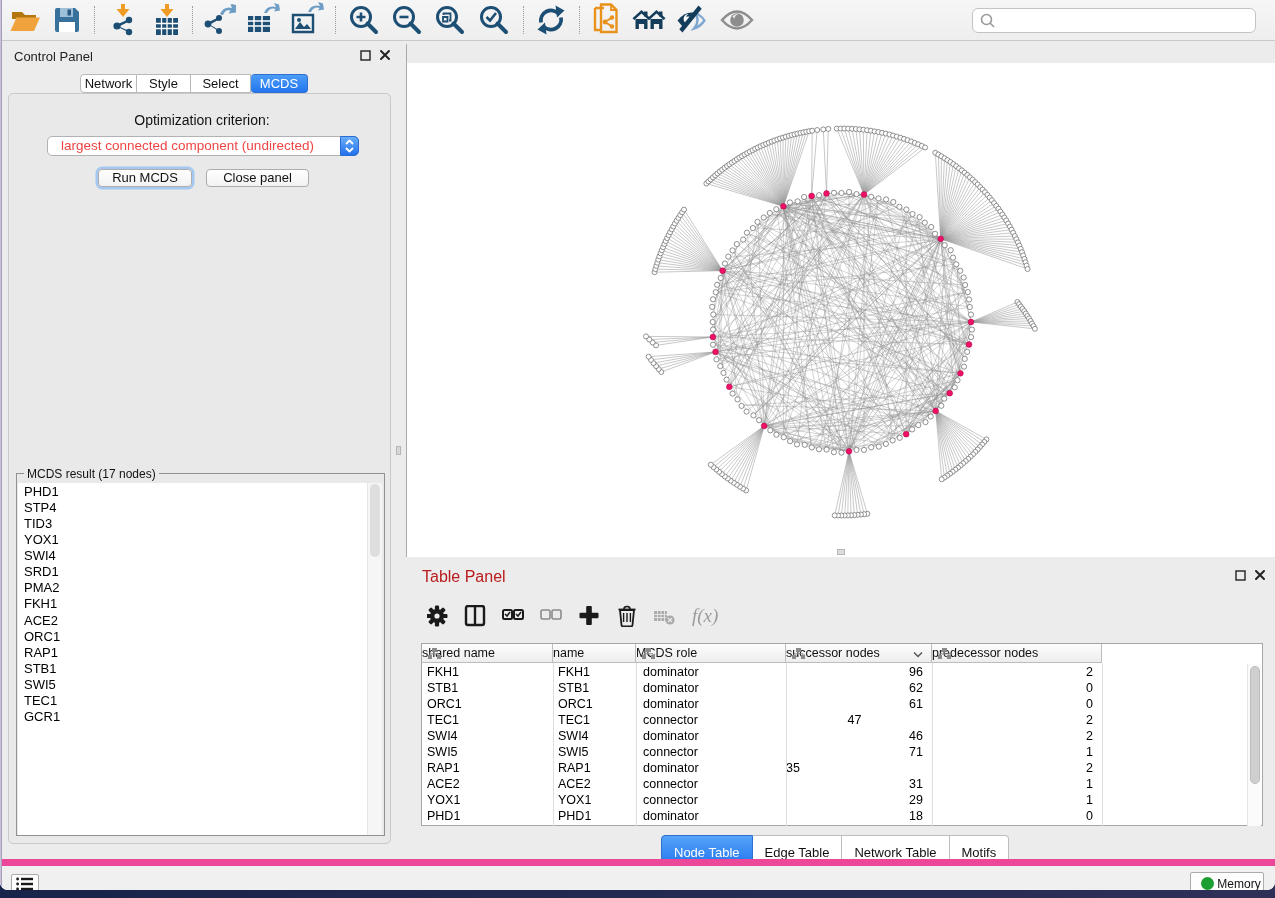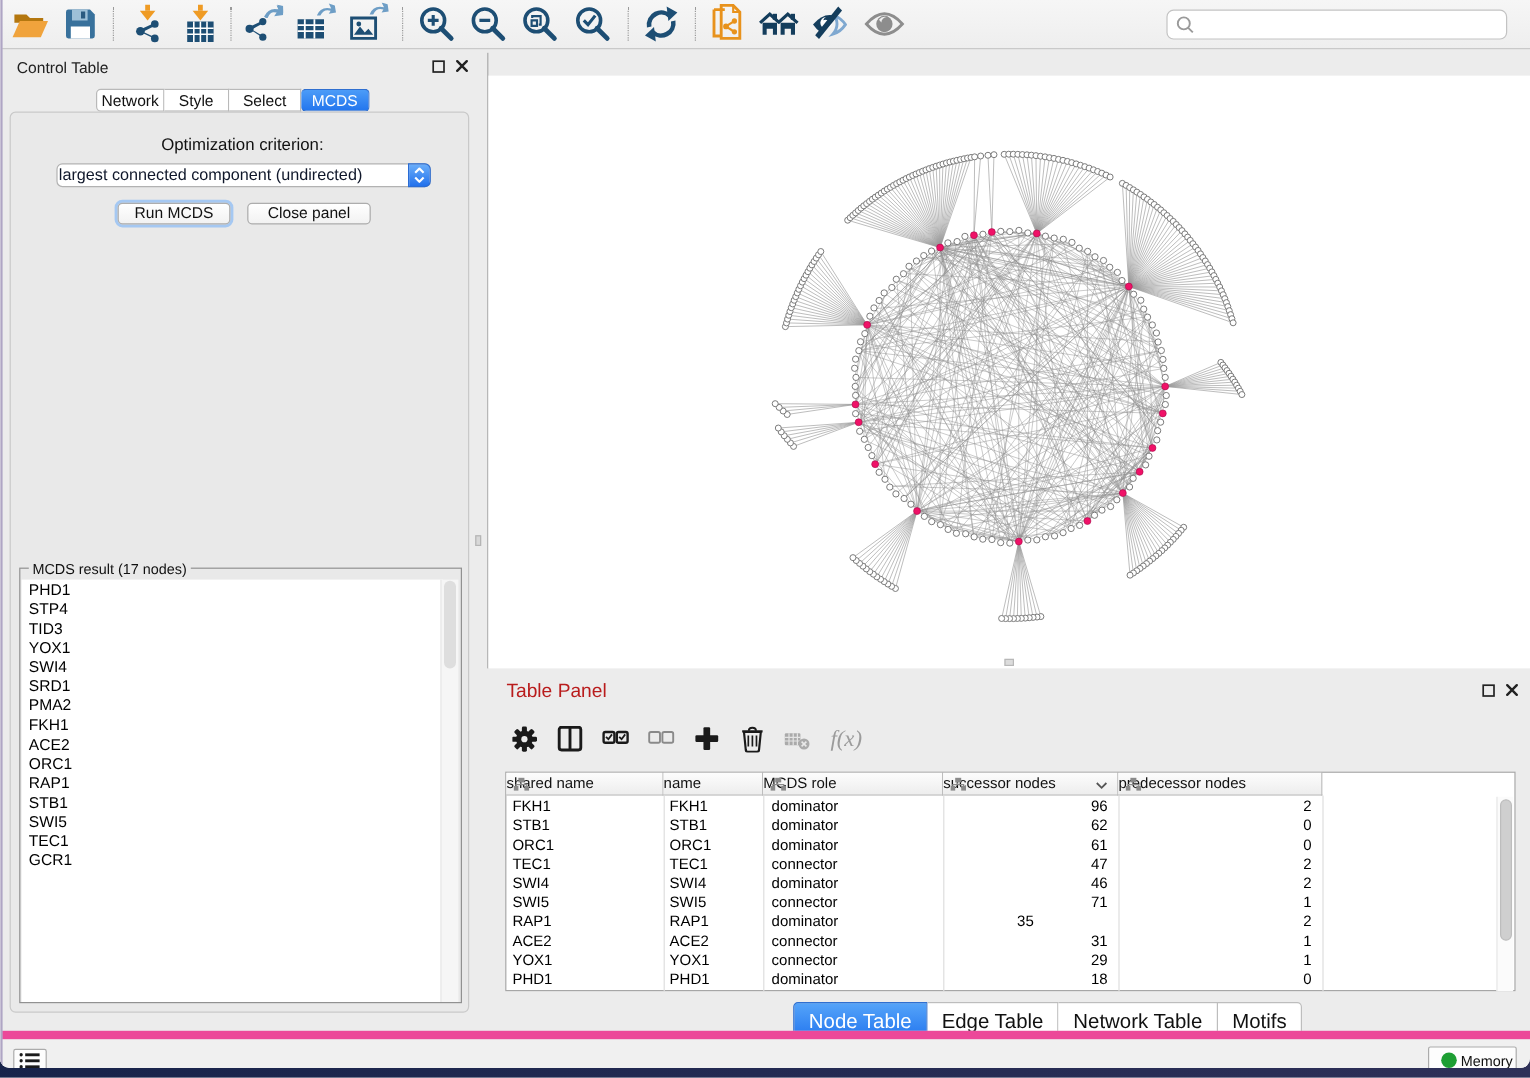--- a/index.html
+++ b/index.html
@@ -12,21 +12,21 @@
 .searchbox{position:absolute;left:972px;top:8px;width:284px;height:25px;background:#fff;border:1px solid #c3c3c3;border-radius:6px}
 .cpanel{position:absolute;left:2px;top:41px;width:388px;height:818px}
 .cptitle{position:absolute;left:12px;top:8px;font-size:13px;color:#222}
 .tabs{position:absolute;top:33px;left:78px;height:19px;display:flex}
 .tab{height:19px;background:#fff;border:1px solid #b9b9b9;border-left:none;font-size:13px;color:#111;display:flex;align-items:center;justify-content:center}
 .tab.first{border-left:1px solid #b9b9b9;border-top-left-radius:4px;border-bottom-left-radius:4px}
 .tab.sel{background:linear-gradient(#4c9cf8,#2376ee);color:#fff;border-color:#2f6fd0;border-radius:4px}
 .tab.last{border-top-right-radius:4px;border-bottom-right-radius:4px}
 .tabbody{position:absolute;left:6px;top:52px;width:383px;height:751px;background:#e9e9e9;border:1px solid #c9c9c9;border-radius:5px}
 .optlabel{position:absolute;left:0;top:71px;width:400px;text-align:center;font-size:14px;color:#111}
-.combo{position:absolute;left:45px;top:95px;width:312px;height:20px;background:#fff;border:1px solid #b2b2b2;border-radius:5px;font-size:13.5px;color:#0f172a;line-height:18px;padding-left:1px}
+.combo{position:absolute;left:45px;top:95px;width:312px;height:20px;background:#fff;border:1px solid #b2b2b2;border-radius:5px;font-size:13.5px;color:#ef4444;line-height:18px;padding-left:13px}
 .combobtn{position:absolute;right:-1px;top:-1px;width:19px;height:20px;background:linear-gradient(#6aaefa,#2271ec);border-radius:0 5px 5px 0;border:1px solid #2a6cd4}
 .btn{position:absolute;top:128px;height:18px;background:linear-gradient(#ffffff,#f2f2f2);border:1px solid #adadad;border-radius:4px;font-size:13px;color:#111;text-align:center;line-height:16px}
 .fieldset{position:absolute;left:14px;top:432px;width:369px;height:363px;border:1px solid #919191}
 .fslegend{position:absolute;left:7px;top:-7px;background:#e9e9e9;padding:0 3px;font-size:12px;color:#111}
 .fslist{position:absolute;left:1px;top:9px;width:351px;height:352px;background:#fff;font-size:13px;color:#000;padding-top:1px}
 .fslist div{height:16.07px;line-height:16.07px;padding-left:6px}
 .fsscroll{position:absolute;right:2px;top:9px;width:15px;height:352px;background:#f6f6f6;border-left:1px solid #e6e6e6}
 .fsthumb{position:absolute;left:2px;top:1px;width:10px;height:73px;background:#dedede;border-radius:5px}
 .netwin{position:absolute;left:406px;top:44px;width:869px;height:513px;border-left:1px solid #aaa}
 .nettitle{position:absolute;left:0;top:0;width:869px;height:18px;background:linear-gradient(#f4f4f4,#d9d9d9);border-bottom:1px solid #ababab;border-top:1px solid #cfcfcf}
@@ -36,21 +36,21 @@
 .tpanel{position:absolute;left:406px;top:565px;width:869px;height:294px;background:#ececec}
 .tptitle{position:absolute;left:16px;top:3px;font-size:16px;color:#b91c1c}
 .tbl{position:absolute;left:15px;top:78px;width:842px;height:183px;background:#fff;border:1px solid #a6a6a6}
 .thead{position:absolute;left:0;top:0;height:19px;background:linear-gradient(#fdfdfd,#ededed);border-right:1px solid #bdbdbd;border-bottom:1px solid #bdbdbd;font-size:12.5px;color:#111;text-align:left;line-height:19px}
 .trow{position:absolute;left:0;height:16.1px;font-size:12.5px;color:#000;line-height:16.1px;white-space:pre}
 .cell{position:absolute;top:0}
 .gridv{position:absolute;top:19px;width:0;height:163px;border-left:1px solid #dedede}
 .tscroll{position:absolute;right:1px;top:1px;width:14px;height:181px;background:#fbfbfb;border-left:1px solid #e6e6e6}
 .tthumb{position:absolute;left:2px;top:19px;width:10px;height:118px;background:#cfcfcf;border-radius:5px;border:1px solid #bdbdbd}
 .btabs{position:absolute;left:255px;top:270px;height:20px;display:flex}
-.btab{height:20px;background:#fff;border:1px solid #bdbdbd;border-left:none;font-size:17px;color:#111;display:flex;align-items:center;padding:16px 12px}
+.btab{height:20px;background:#fff;border:1px solid #bdbdbd;border-left:none;font-size:13px;color:#111;display:flex;align-items:center;padding:16px 12px}
 .btab.sel{background:linear-gradient(#55a4f9,#1f72ee);color:#fff;border-color:#2f6fd0}
 .statusbar{position:absolute;left:0;top:859px;width:1275px;height:31px;background:#f0f0f0;border-top:7px solid #ec4899}
 .sbtnL{position:absolute;left:11px;top:8px;width:28px;height:20px;background:#fdfdfd;border:1px solid #ababab;border-radius:2px}
 .sbtnR{position:absolute;right:11px;top:6px;width:74px;height:24px;background:#fdfdfd;border:1px solid #ababab;border-radius:2px;font-size:12px;color:#111;line-height:22px}
 </style></head><body>
 <div class="win">
 <div class="toolbar">
 <svg class="ticon" style="left:7px" viewBox="0 0 36 36">
         <path d="M5 10 h10 l3 3 h11 v4 H5 z" fill="#b4770f"></path>
         <path d="M3.5 29 L9.5 15.5 H33 L27 29 Z" fill="#f0a33c"></path>
@@ -181,21 +181,21 @@
         <path d="M13.5 14.5 A 6 6 0 0 1 20 12.2 A 4.5 4.5 0 0 0 15.5 16.8 z" fill="#efefef"></path>
       </svg>
 <div class="searchbox">
         <svg width="20" height="20" style="position:absolute;left:5px;top:2px" viewBox="0 0 20 20">
           <circle cx="8.5" cy="8.5" r="5" fill="none" stroke="#9a9a9a" stroke-width="1.6"></circle>
           <path d="M12 12 l4 4" stroke="#9a9a9a" stroke-width="1.6"></path>
         </svg>
       </div>
 </div>
 <div class="cpanel">
-<div class="cptitle">Control Table</div>
+<div class="cptitle">Control Panel</div>
 <svg style="position:absolute;left:358px;top:8px" width="32" height="14" viewBox="0 0 32 14">
         <rect x="1" y="2" width="9" height="9" fill="none" stroke="#222" stroke-width="1.4"></rect>
         <path d="M21 2 l8 8 M29 2 l-8 8" stroke="#222" stroke-width="2" stroke-linecap="round"></path>
       </svg>
 <div class="tabs">
 <div class="tab first" style="width:57px">Network</div>
 <div class="tab" style="width:54px">Style</div>
 <div class="tab" style="width:60px">Select</div>
 <div class="tab sel last" style="width:57px">MCDS</div>
 </div>
@@ -1171,24 +1171,24 @@
             <g fill="#8a8a8a">
               <rect x="4" y="0" width="5" height="4"></rect>
               <rect x="0" y="7" width="4" height="4"></rect>
               <rect x="9" y="7" width="4" height="4"></rect>
               <path d="M6 4 v2 M2 7 v-1.2 h9 V7" stroke="#8a8a8a" fill="none"></path>
             </g>
           </svg>predecessor nodes</div>
 <div class="trow" style="top:19.8px;width:842px"><span class="cell" style="left:5px">FKH1</span><span class="cell" style="left:136px">FKH1</span><span class="cell" style="left:221px">dominator</span><span class="cell" style="left:364px;width:137px;text-align:right">96</span><span class="cell" style="left:510px;width:161px;text-align:right">2</span></div>
 <div class="trow" style="top:35.9px;width:842px"><span class="cell" style="left:5px">STB1</span><span class="cell" style="left:136px">STB1</span><span class="cell" style="left:221px">dominator</span><span class="cell" style="left:364px;width:137px;text-align:right">62</span><span class="cell" style="left:510px;width:161px;text-align:right">0</span></div>
 <div class="trow" style="top:51.9px;width:842px"><span class="cell" style="left:5px">ORC1</span><span class="cell" style="left:136px">ORC1</span><span class="cell" style="left:221px">dominator</span><span class="cell" style="left:364px;width:137px;text-align:right">61</span><span class="cell" style="left:510px;width:161px;text-align:right">0</span></div>
-<div class="trow" style="top:68.0px;width:842px"><span class="cell" style="left:5px">TEC1</span><span class="cell" style="left:136px">TEC1</span><span class="cell" style="left:221px">connector</span><span class="cell" style="left:364px;width:137px;text-align:right">47</span><span class="cell" style="left:510px;width:161px;text-align:right">2</span></div>
+<div class="trow" style="top:68.0px;width:842px"><span class="cell" style="left:5px">TEC1</span><span class="cell" style="left:136px">TEC1</span><span class="cell" style="left:221px">connector</span><span class="cell" style="left:364px;width:137px;text-align:center">47</span><span class="cell" style="left:510px;width:161px;text-align:right">2</span></div>
 <div class="trow" style="top:84.0px;width:842px"><span class="cell" style="left:5px">SWI4</span><span class="cell" style="left:136px">SWI4</span><span class="cell" style="left:221px">dominator</span><span class="cell" style="left:364px;width:137px;text-align:right">46</span><span class="cell" style="left:510px;width:161px;text-align:right">2</span></div>
 <div class="trow" style="top:100.0px;width:842px"><span class="cell" style="left:5px">SWI5</span><span class="cell" style="left:136px">SWI5</span><span class="cell" style="left:221px">connector</span><span class="cell" style="left:364px;width:137px;text-align:right">71</span><span class="cell" style="left:510px;width:161px;text-align:right">1</span></div>
-<div class="trow" style="top:116.1px;width:842px"><span class="cell" style="left:5px">RAP1</span><span class="cell" style="left:136px">RAP1</span><span class="cell" style="left:221px">dominator</span><span class="cell" style="left:364px;width:137px;text-align:center">35</span><span class="cell" style="left:510px;width:161px;text-align:right">2</span></div>
+<div class="trow" style="top:116.1px;width:842px"><span class="cell" style="left:5px">RAP1</span><span class="cell" style="left:136px">RAP1</span><span class="cell" style="left:221px">dominator</span><span class="cell" style="left:364px;width:137px;text-align:left">35</span><span class="cell" style="left:510px;width:161px;text-align:right">2</span></div>
 <div class="trow" style="top:132.2px;width:842px"><span class="cell" style="left:5px">ACE2</span><span class="cell" style="left:136px">ACE2</span><span class="cell" style="left:221px">connector</span><span class="cell" style="left:364px;width:137px;text-align:right">31</span><span class="cell" style="left:510px;width:161px;text-align:right">1</span></div>
 <div class="trow" style="top:148.2px;width:842px"><span class="cell" style="left:5px">YOX1</span><span class="cell" style="left:136px">YOX1</span><span class="cell" style="left:221px">connector</span><span class="cell" style="left:364px;width:137px;text-align:right">29</span><span class="cell" style="left:510px;width:161px;text-align:right">1</span></div>
 <div class="trow" style="top:164.3px;width:842px"><span class="cell" style="left:5px">PHD1</span><span class="cell" style="left:136px">PHD1</span><span class="cell" style="left:221px">dominator</span><span class="cell" style="left:364px;width:137px;text-align:right">18</span><span class="cell" style="left:510px;width:161px;text-align:right">0</span></div>
 <div class="gridv" style="left:131px"></div>
 <div class="gridv" style="left:214px"></div>
 <div class="gridv" style="left:364px"></div>
 <div class="gridv" style="left:510px"></div>
 <div class="gridv" style="left:680px"></div>
 <div class="tscroll" style="top:20px;height:162px">
           <div class="tthumb" style="top:2px"></div>

